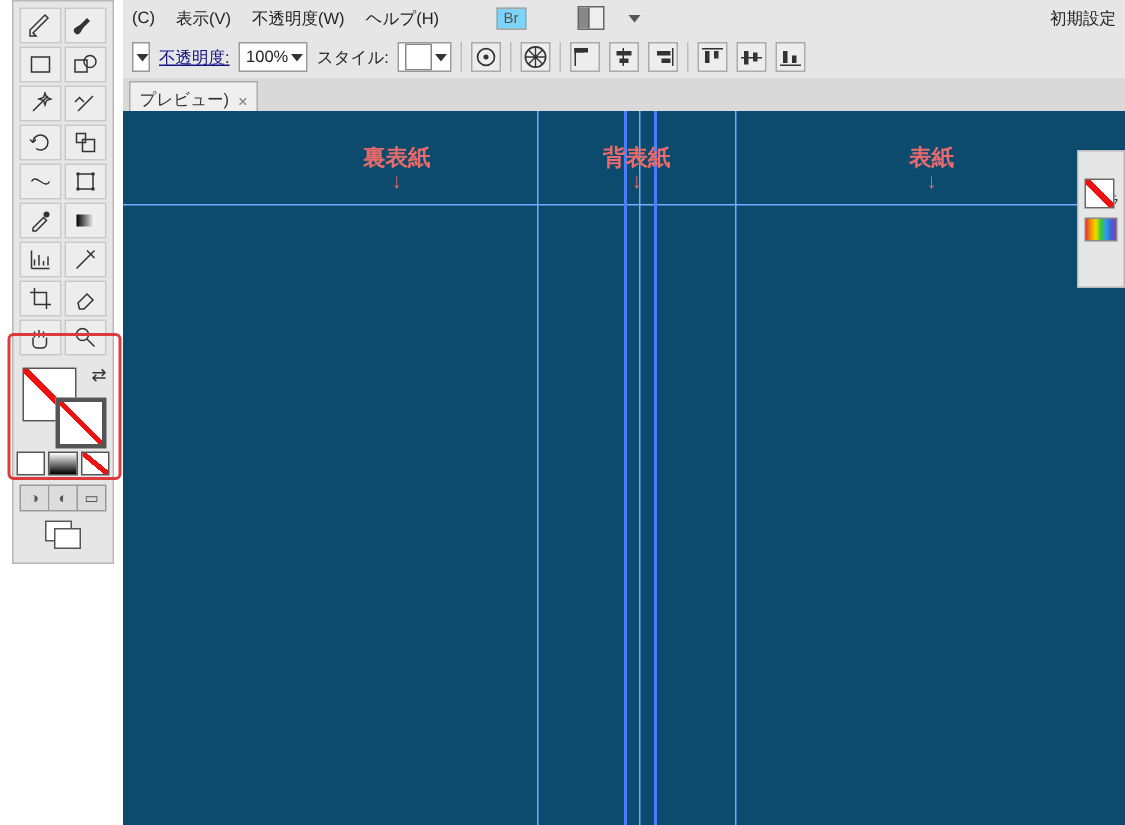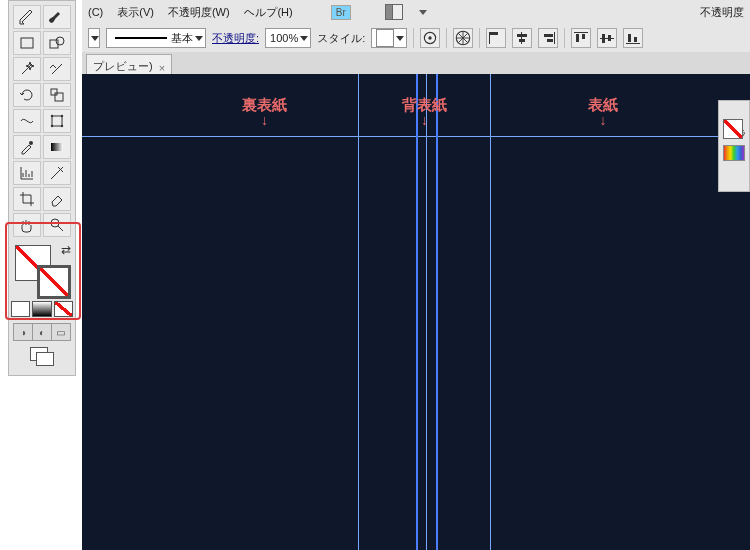--- a/index.html
+++ b/index.html
@@ -65,21 +65,21 @@
   .moderow div { width:18px; height:16px; background:#dcdcdc; border-right:1px solid #999;
                  display:flex; align-items:center; justify-content:center; font-size:10px; color:#555; }
   .moderow div:last-child { border-right:none; }
   .screens { margin:6px auto 0 auto; width:24px; height:18px; position:relative; }
   .screens::before, .screens::after { content:""; position:absolute; width:16px; height:12px;
         border:1px solid #555; background:#fff; }
   .screens::before { left:0; top:0; }
   .screens::after  { left:6px; top:5px; }
 
   
-  .canvas { position:absolute; left:82px; top:74px; right:0; bottom:0; background:#0f172a; }
+  .canvas { position:absolute; left:82px; top:74px; right:0; bottom:0; background:#0c4a6e; }
   .hguide { position:absolute; left:0; right:0; top:62px; height:1px; background:#7aa7ff; }
   .vg { position:absolute; top:0; bottom:0; width:1px; background:#7aa7ff; }
   .vg.th { width:2px; background:#4b7dff; }
   .lbl { position:absolute; color:#e86a6a; font-weight:bold; font-size:15px;
          display:flex; flex-direction:column; align-items:center; gap:0; }
   .lbl .arr { font-size:14px; line-height:10px; }
 
   
   .rpanel { position:absolute; right:0; top:100px; width:30px; height:90px;
             background:#e6e6e6; border:1px solid #b8b8b8; }
@@ -103,30 +103,25 @@
   <span class="mitem">(C)</span>
   <span class="mitem">表示(V)</span>
   <span class="mitem">不透明度(W)</span>
   <span class="mitem">ヘルプ(H)</span>
   <span style="width:10px"></span>
   <span class="br-badge">Br</span>
   <span style="width:6px"></span>
   <span class="layout-icon"></span>
   <span class="tri"></span>
   <span class="spacer"></span>
-  <span>不透明度</span>
+  <span>初期設定</span>
 </div>
 
 <div class="ctrlbar">
   <span class="dd" style="padding:0">
-    <span class="tri"></span>
-  </span>
-  <span class="dd">
-    <span class="stroke-prev"></span>
-    <span>基本</span>
     <span class="tri"></span>
   </span>
   <span class="link">不透明度:</span>
   <span class="dd">
     <span>100%</span>
     <span class="tri"></span>
   </span>
   <span>スタイル:</span>
   <span class="dd">
     <span class="swatch"></span>
@@ -340,21 +335,21 @@
   <div class="vg" style="left:408px"></div>
 
   <div class="lbl" style="left:160px; top:22px">
     <span>裏表紙</span>
       <span class="arr">↓</span>
   </div>
   <div class="lbl" style="left:320px; top:22px">
     <span>背表紙</span>
       <span class="arr">↓</span>
   </div>
-  <div class="lbl" style="left:506px; top:22px">
+  <div class="lbl" style="left:524px; top:22px">
     <span>表紙</span>
       <span class="arr">↓</span>
   </div>
 </div>
 
 <div class="rpanel">
   <div class="tablab">カラ</div>
   <div class="nsw"></div>
   <div class="grad"></div>
 </div>

